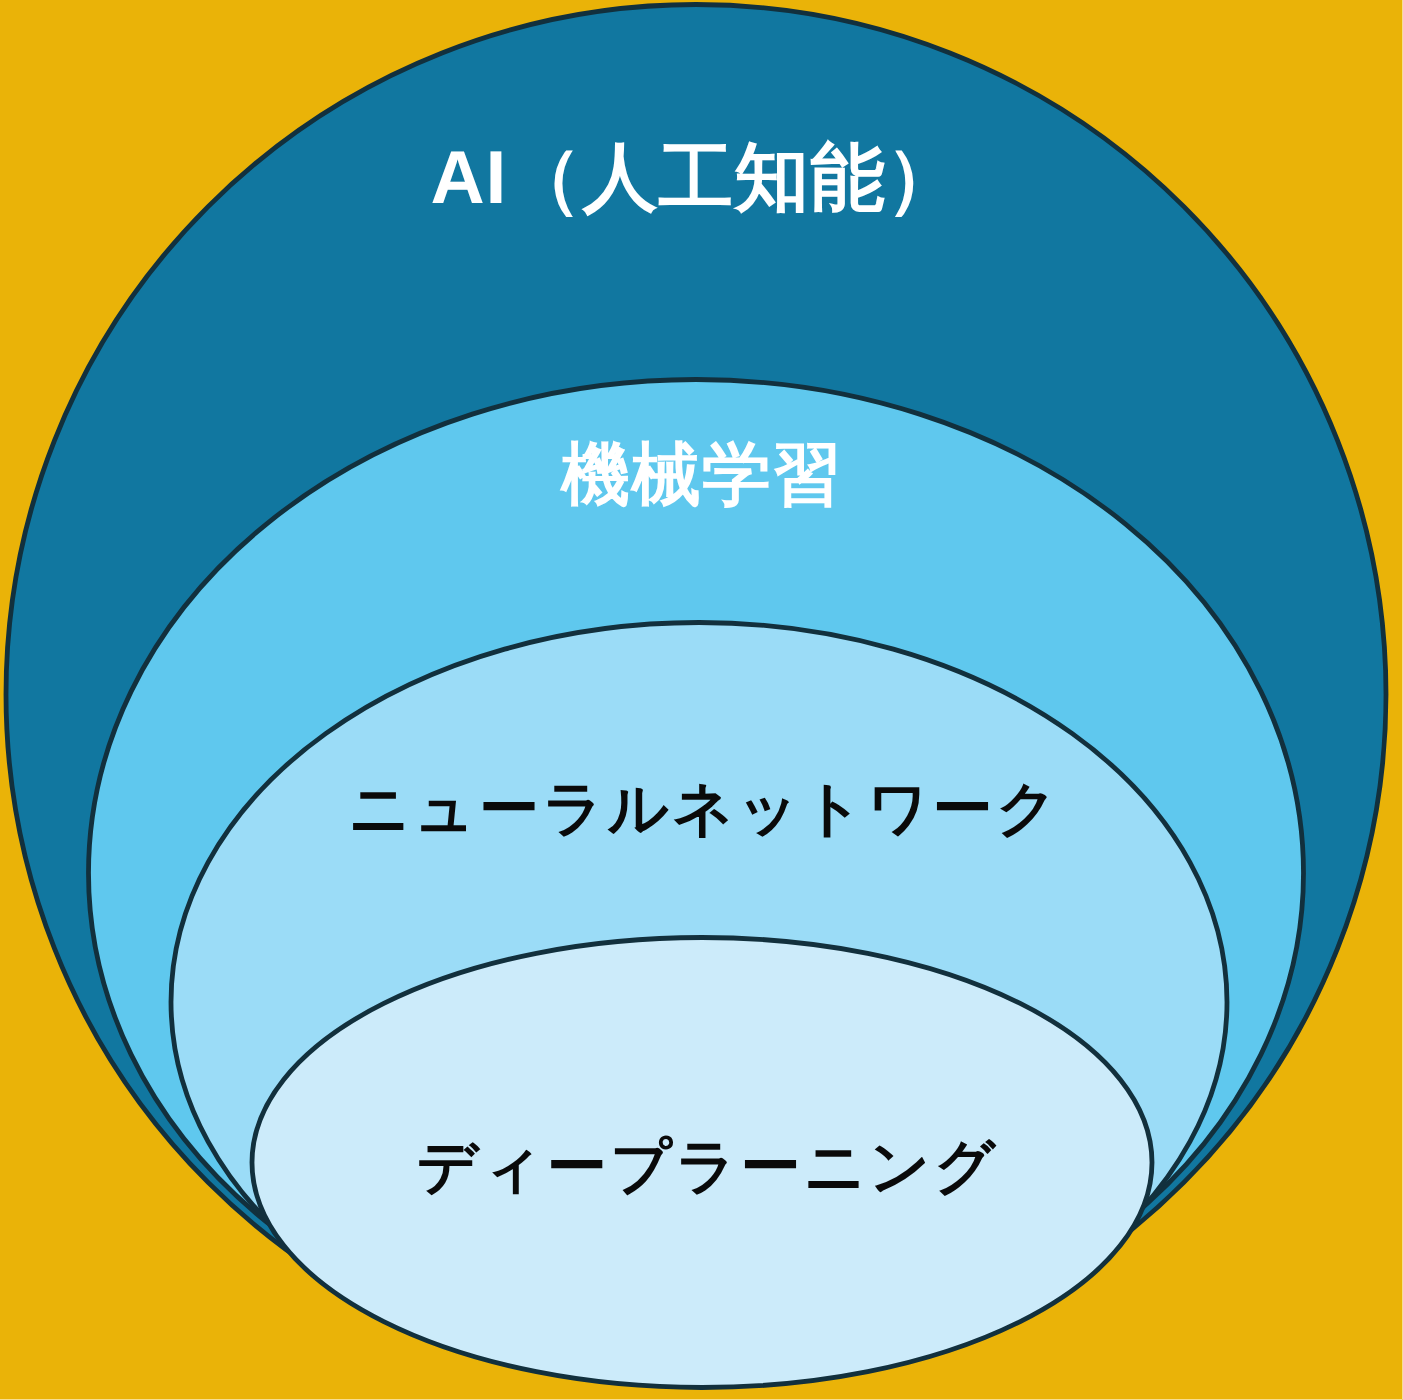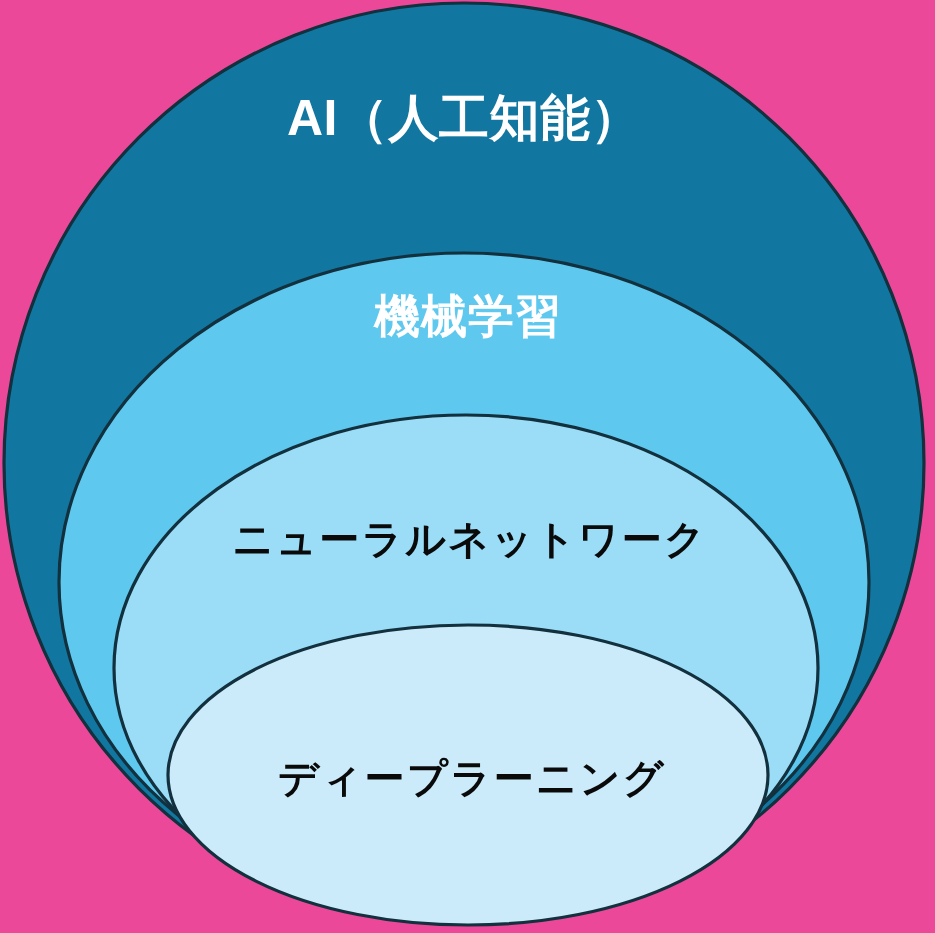--- a/index.html
+++ b/index.html
@@ -51,21 +51,21 @@
     letter-spacing: 0.06em;
   }
   .caption-dl {
     font-size: 40px;
     letter-spacing: 0.06em;
   }
 </style>
 </head>
 <body>
 
-<div id="diagram-root" style="background: #ec4899;">
+<div id="diagram-root" style="background: #eab308;">
 
   <svg id="venn-svg" viewBox="0 0 935 933" xmlns="http://www.w3.org/2000/svg">
 
     <ellipse class="layer-shape" cx="464" cy="463" rx="460" ry="460" fill="#1177A0" stroke="#12303D"></ellipse>
 
     <ellipse class="layer-shape" cx="464" cy="582" rx="405" ry="329" fill="#5FC8EE" stroke="#12303D"></ellipse>
 
     <ellipse class="layer-shape" cx="466" cy="668" rx="352" ry="253" fill="#9BDCF7" stroke="#12303D"></ellipse>
 
     <ellipse class="layer-shape" cx="468" cy="775" rx="300" ry="150" fill="#CCEBFA" stroke="#12303D"></ellipse>

